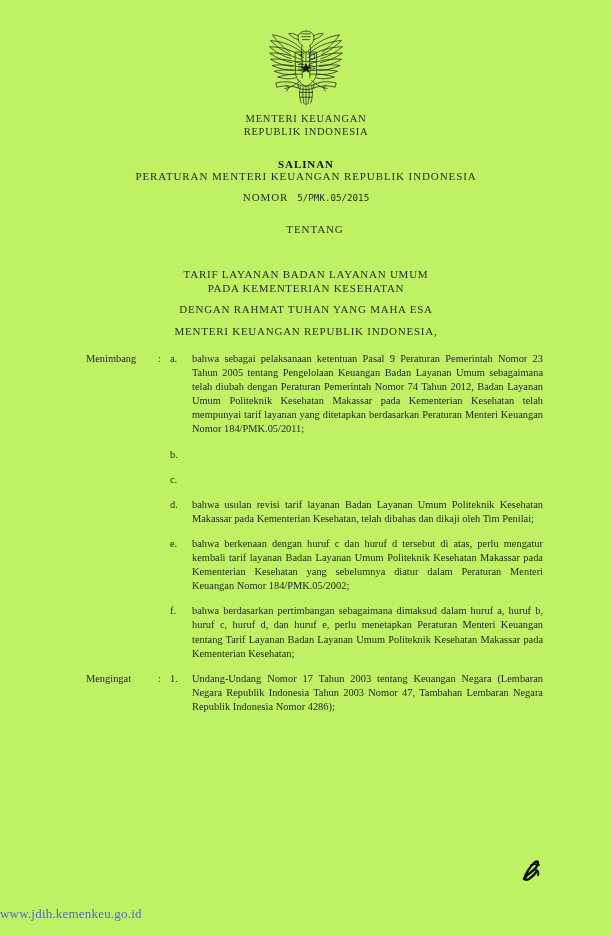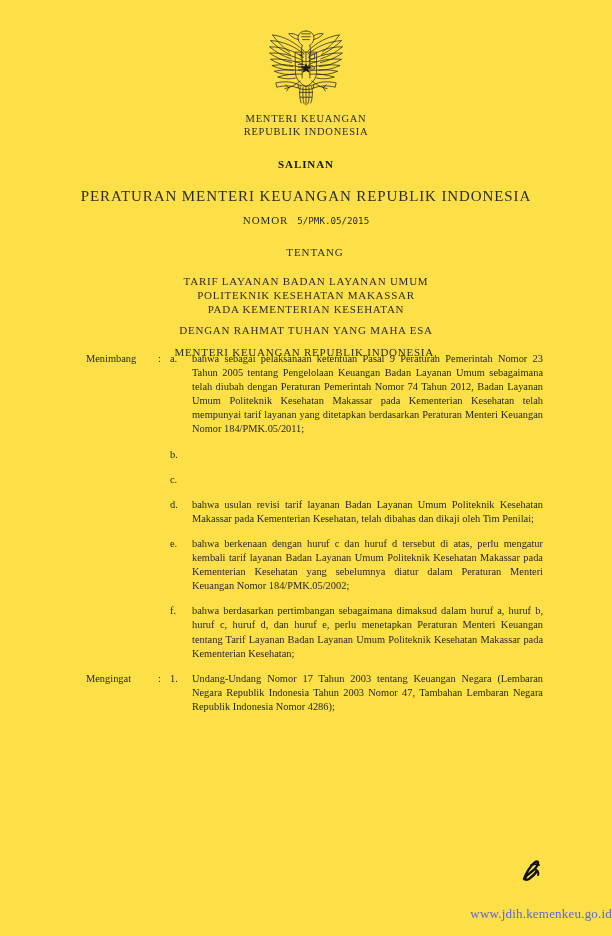--- a/index.html
+++ b/index.html
@@ -13,21 +13,21 @@
     position: relative;
     overflow: hidden;
     font-family: "Liberation Serif", "DejaVu Serif", serif;
     color: #1a1a1a;
     -webkit-font-smoothing: antialiased;
   }
 
   .page {
     position: absolute;
     inset: 0;
-    background: #fde047;
+    background: #bef264;
   }
 
   
   .emblem-wrap {
     position: absolute;
     left: 0;
     right: 0;
     top: 20px;
     display: flex;
     justify-content: center;
@@ -53,23 +53,22 @@
     color: #2b2b2b;
   }
   .head .salinan {
     font-weight: bold;
     font-size: 11px;
     letter-spacing: 0.9px;
     margin-top: 20px;
     color: #161616;
   }
   .head .reg-title {
-    font-size: 15px;
+    font-size: 11px;
     letter-spacing: 0.9px;
-    margin-top: 18px;
     color: #2b2b2b;
   }
   .head .nomor-line {
     margin-top: 9px;
     font-size: 11px;
     letter-spacing: 0.9px;
     color: #2b2b2b;
   }
   .head .nomor-val {
     font-family: "DejaVu Sans Mono", "Liberation Mono", monospace;
@@ -81,21 +80,21 @@
     font-size: 11px;
     letter-spacing: 0.9px;
     margin-top: 20px;
     color: #2b2b2b;
     padding-left: 18px;
   }
   .head .subject {
     font-size: 11px;
     letter-spacing: 0.75px;
     line-height: 14px;
-    margin-top: 16px;
+    margin-top: 32px;
     color: #2b2b2b;
   }
   .head .rahmat {
     font-size: 11px;
     letter-spacing: 0.75px;
     margin-top: 8px;
     color: #2b2b2b;
   }
   .head .menteri-line {
     font-size: 11px;
@@ -158,21 +157,21 @@
     width: 26px;
     height: 26px;
   }
 
   
   .footer-url {
     position: absolute;
     left: 0;
     right: 0;
     top: 906px;
-    text-align: right;
+    text-align: left;
     font-size: 13px;
     letter-spacing: 0.2px;
     color: #5b63d8;
   }
 </style>
 </head>
 <body>
 
 <div class="page">
 
@@ -239,21 +238,20 @@
     <div class="ministry">MENTERI KEUANGAN</div>
     <div class="ministry">REPUBLIK  INDONESIA</div>
     <div class="salinan">SALINAN</div>
     <div class="reg-title">PERATURAN MENTERI KEUANGAN REPUBLIK INDONESIA</div>
     <div class="nomor-line">
       <span>NOMOR</span><span class="nomor-val">5/PMK.05/2015</span>
     </div>
     <div class="tentang">TENTANG</div>
     <div class="subject">
       <div>TARIF LAYANAN BADAN LAYANAN UMUM</div>
-      <div>POLITEKNIK KESEHATAN MAKASSAR</div>
       <div>PADA KEMENTERIAN KESEHATAN</div>
     </div>
     <div class="rahmat">DENGAN RAHMAT TUHAN YANG MAHA ESA</div>
     <div class="menteri-line">MENTERI KEUANGAN REPUBLIK INDONESIA,</div>
   </div>
 
   <div class="body-block">
 
     <div class="clause-row">
       <div class="lbl">Menimbang</div>

